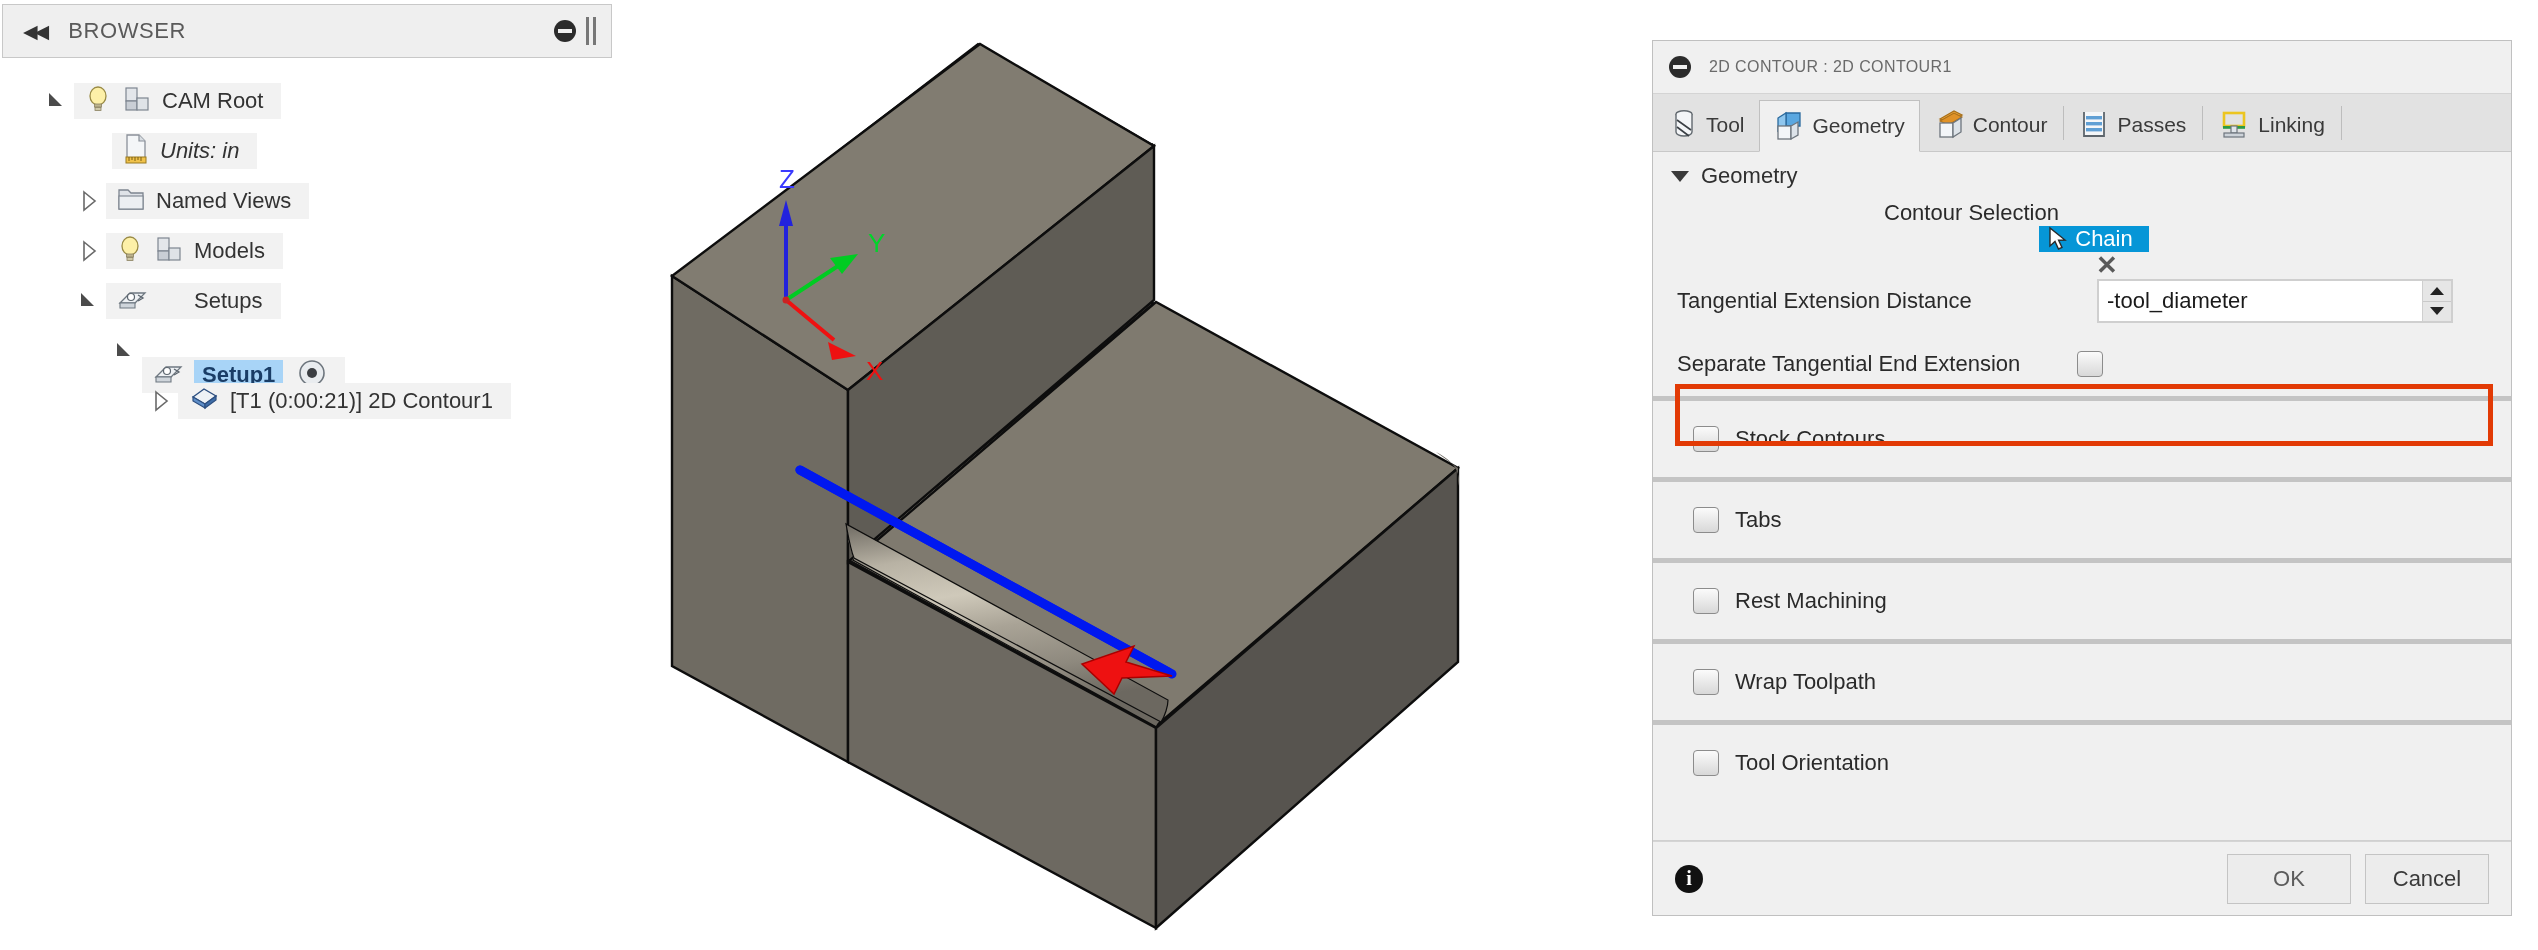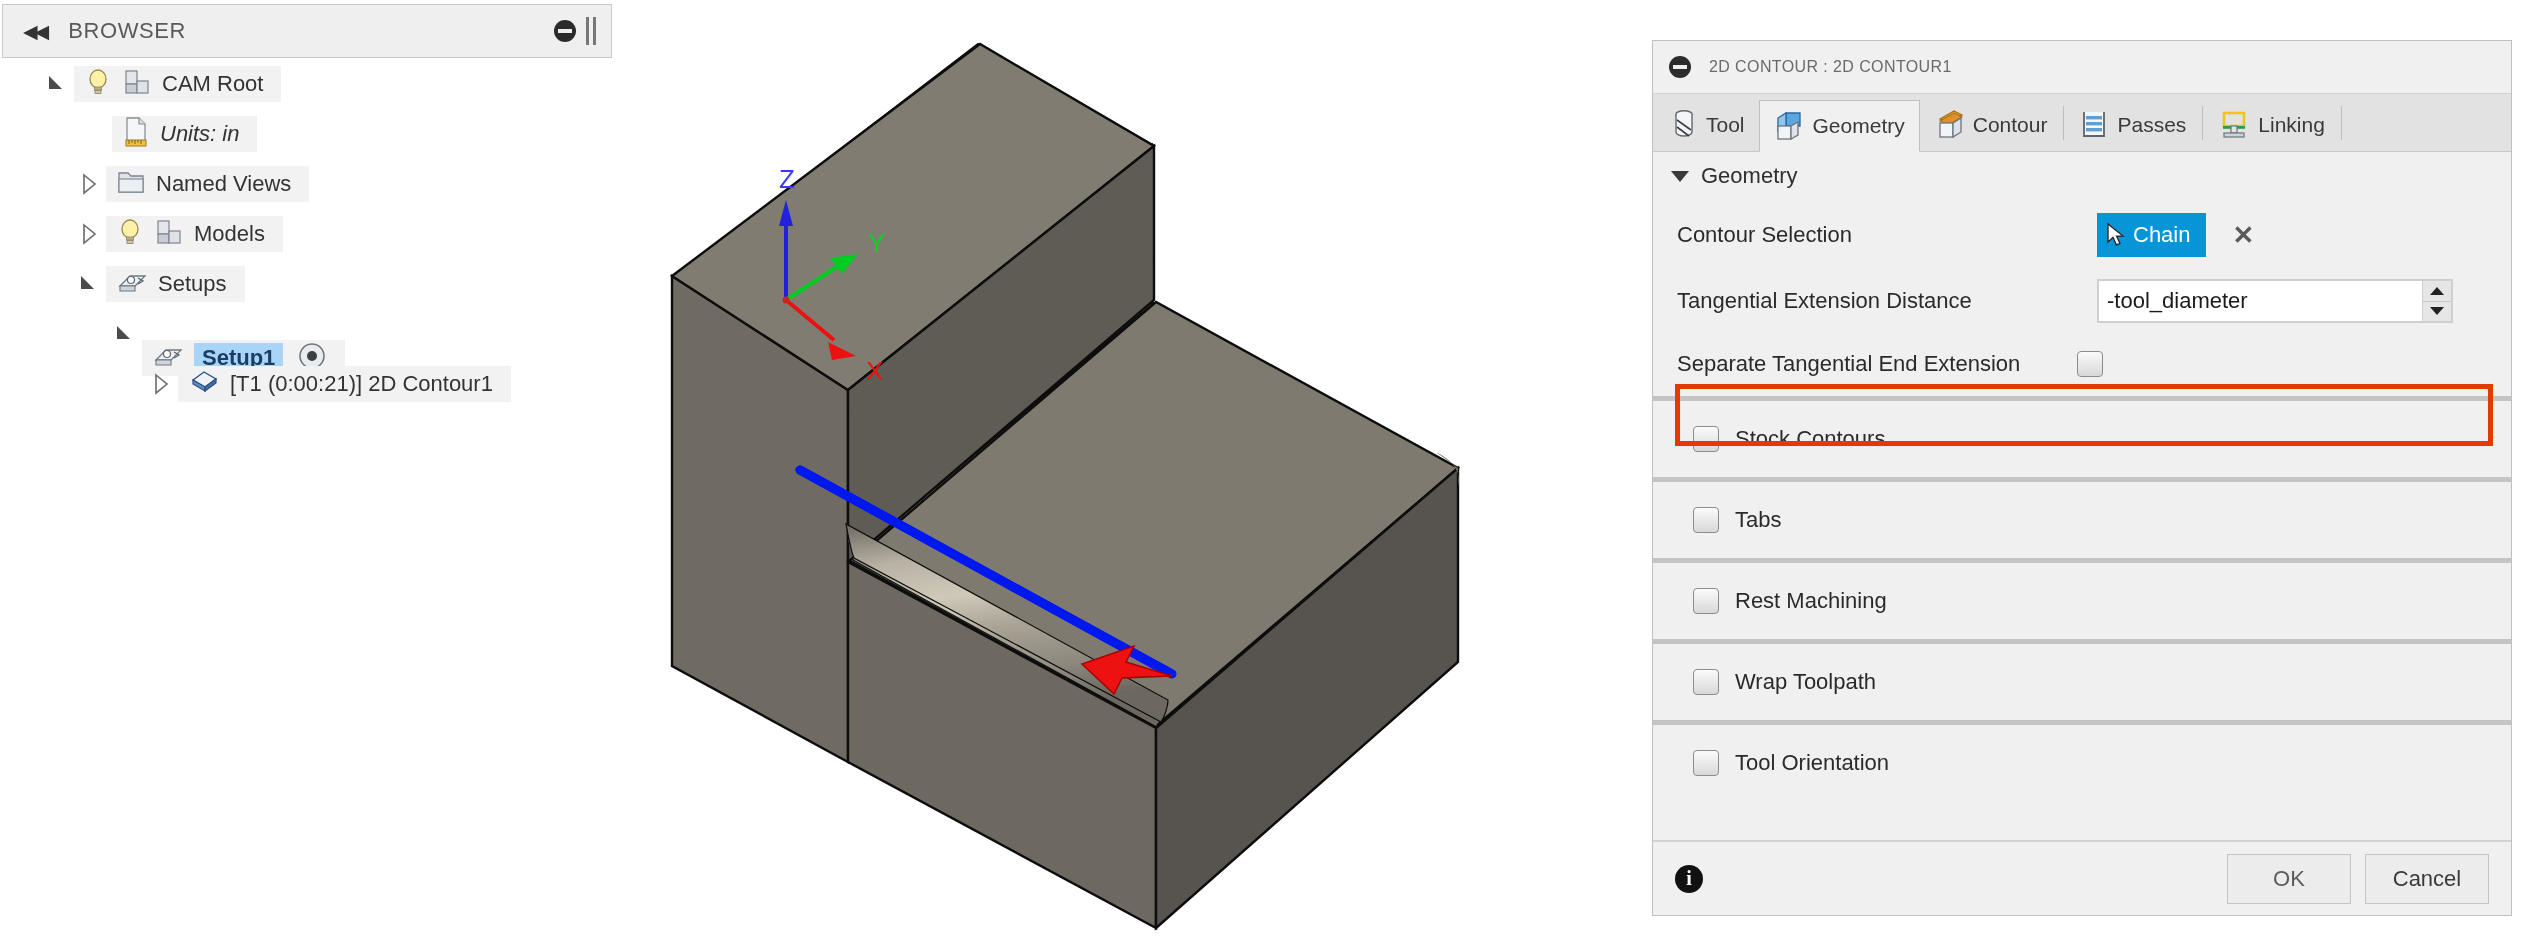--- a/index.html
+++ b/index.html
@@ -34,21 +34,21 @@
   .hdr-dot{
     width:22px;height:22px;border-radius:50%;background:#2b2b2b;position:relative;
   }
   .hdr-dot::after{
     content:"";position:absolute;left:4px;top:9px;width:14px;height:4px;background:#efefef;
   }
   .hdr-grip{
     width:3px;height:28px;background:#777;box-shadow:7px 0 0 #777;margin-right:8px;
   }
 
-  #tree{position:absolute;left:0;top:59px;width:616px;}
+  #tree{position:absolute;left:0;top:76px;width:616px;}
   .tree-row{
     position:relative;height:50px;display:flex;align-items:center;
   }
   .tree-hit{
     display:inline-flex;align-items:center;height:36px;background:#f2f2f2;
     padding-right:18px;
   }
   .arrow{
     width:26px;height:26px;flex:0 0 26px;position:relative;margin-right:4px;
   }
@@ -283,21 +283,21 @@
         <span class="tree-label">Models</span>
       </span>
     </div>
 
     <div class="tree-row" style="padding-left:76px;">
       <span class="arrow">
         <svg width="26" height="26" viewBox="0 0 26 26">
             <path d="M5 5 L18 18 L5 18 Z" fill="#4b4b4b"></path>
           </svg>
       </span>
-      <span class="tree-hit" style="padding-left:10px;">
+      <span class="tree-hit" style="padding-left:10px;gap:36px;">
         <span class="ic">
           <svg width="32" height="28" viewBox="0 0 32 28">
             <path d="M4 18 L14 8 L29 8 L19 18 Z" fill="#eef1f4" stroke="#6f7881" stroke-width="1.3"></path>
             <path d="M4 18 L19 18 L19 23 L4 23 Z" fill="#cfd5db" stroke="#6f7881" stroke-width="1.1"></path>
             <circle cx="15" cy="12" r="3.5" fill="#fff" stroke="#5c656e" stroke-width="1.2"></circle>
             <path d="M22 10 l5 3 -5 3" fill="none" stroke="#5c656e" stroke-width="1.3"></path>
           </svg>
         </span>
         <span class="tree-label">Setups</span>
       </span>
@@ -519,21 +519,21 @@
     <div class="tab-sep"></div>
   </div>
 
   <div id="dialog-body">
 
     <div class="group-header">
       <span class="caret-down"></span>
       <span>Geometry</span>
     </div>
 
-    <div class="prop-row" style="height:70px;">
+    <div class="prop-row" style="height:70px;flex-direction:column;">
       <span class="prop-label w1">Contour Selection</span>
       <span class="chain-btn">
         <span class="cursor-ico">
           <svg width="22" height="26" viewBox="0 0 22 26">
             <path d="M3 2 L3 20 L8 15.5 L11.5 23 L15 21.4 L11.6 14.2 L18 14 Z" fill="#ffffff" stroke="#2b2b2b" stroke-width="1.4"></path>
           </svg>
         </span>
         <span>Chain</span>
       </span>
       <span class="clear-x">✕</span>

